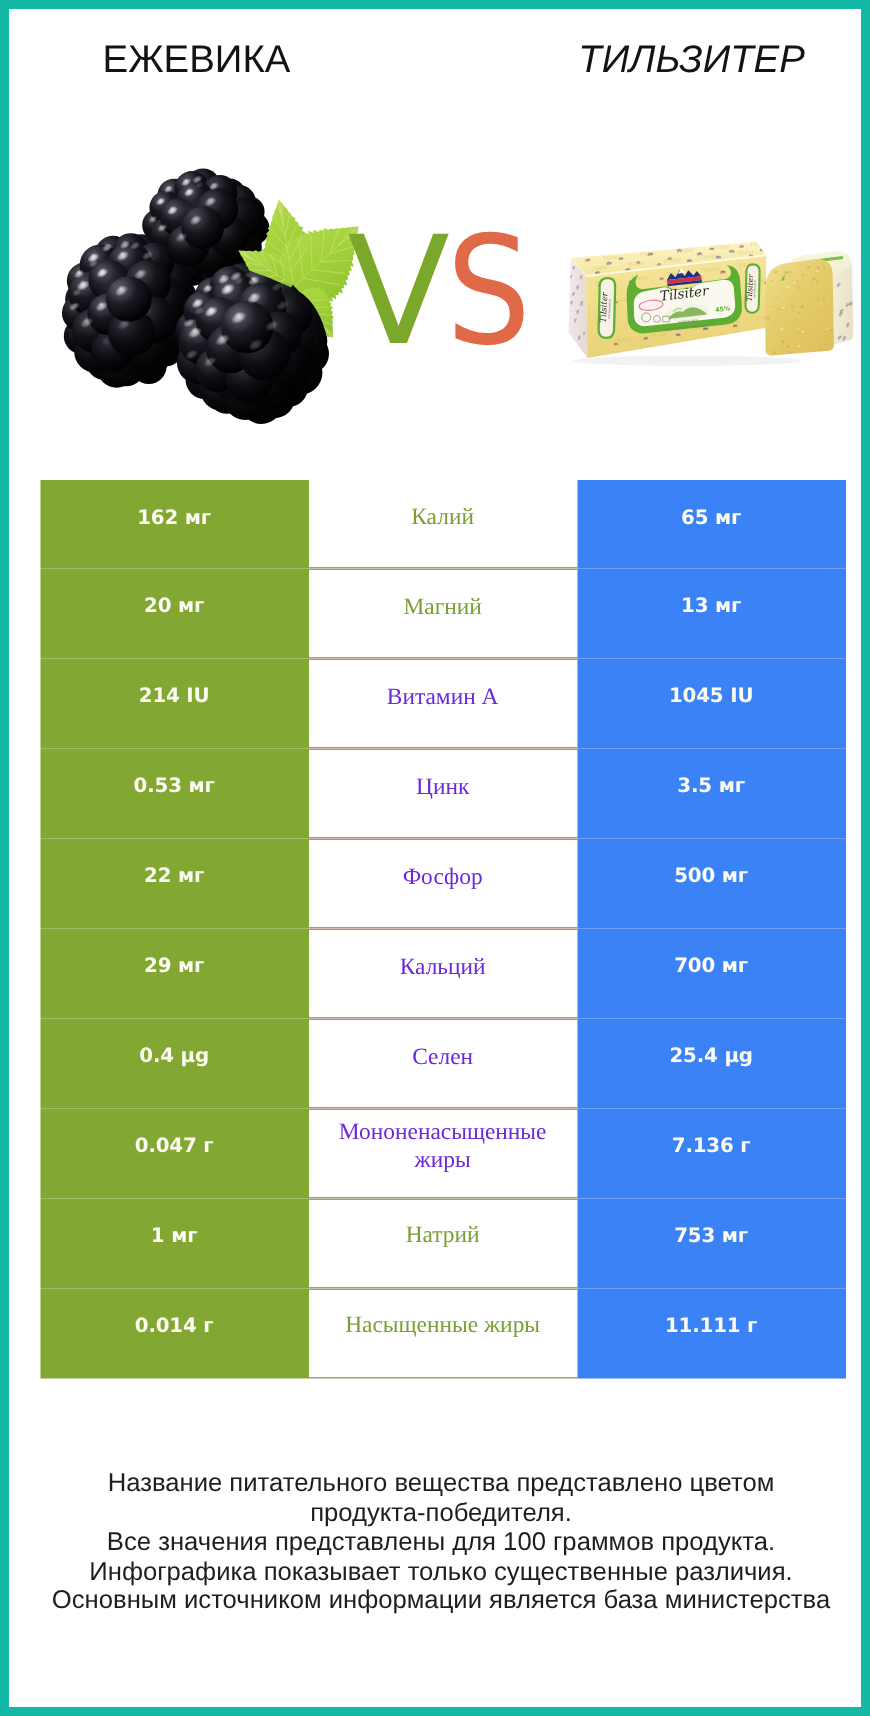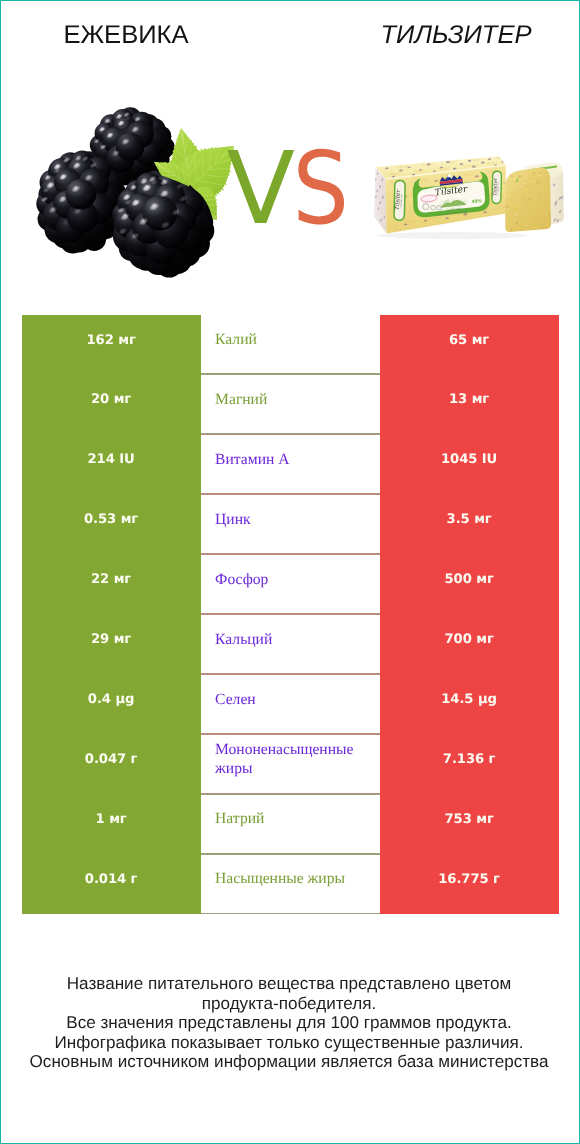--- a/index.html
+++ b/index.html
@@ -7,21 +7,21 @@
   body {
     width:580px; height:1144px;
     font-family:"Liberation Sans", sans-serif;
     overflow:hidden;
     -webkit-font-smoothing:antialiased;
     text-rendering:geometricPrecision;
   }
   .page {
     position:relative; width:580px; height:1144px;
     box-sizing:border-box; background:#fff;
-    border:1px solid #14b8a6; overflow:hidden;
+    border:6px solid #14b8a6; overflow:hidden;
   }
 
   
   .title {
     position:absolute; top:21px;
     font-family:"Liberation Sans", sans-serif;
     font-size:25.6px; line-height:26px;
     color:#131313; white-space:nowrap;
     text-align:center;
   }
@@ -30,32 +30,32 @@
 
   
   .hero { position:absolute; left:0; top:0; width:580px; height:300px; }
 
   
   .table { position:absolute; left:20.6px; top:313.6px; width:537.4px; }
   .row { display:flex; height:59.9px; }
   .cell {
     width:179px; box-sizing:border-box;
     display:flex; align-items:center; justify-content:center;
-    text-align:left;
+    text-align:center;
   }
   .cell.val {
     color:#fbfbf2;
     font-family:"DejaVu Sans", sans-serif;
     font-weight:bold; font-size:13.2px;
     letter-spacing:-0.1px;
     position:relative; z-index:2;
     padding-bottom:9px;
   }
   .cell.left  { background:#82a732; }
-  .cell.right { background:#ef4444; }
+  .cell.right { background:#3b82f6; }
   .cell.mid {
     background:#ffffff;
     font-family:Liberation Serif, serif;
     font-weight:normal; font-size:15.6px; line-height:19.6px;
     border-top:1px solid #82a732; border-bottom:1px solid #82a732;
     position:relative; z-index:1;
     padding-bottom:9px;
   }
   .cell.mid span {
     display:block; width:150px;
@@ -996,21 +996,21 @@
         </div>
       </div>
       <div class="row win-right">
         <div class="cell val left">
           <span>0.4 µg</span>
         </div>
         <div class="cell mid">
           <span>Селен</span>
         </div>
         <div class="cell val right">
-          <span>14.5 µg</span>
+          <span>25.4 µg</span>
         </div>
       </div>
       <div class="row win-right">
         <div class="cell val left">
           <span>0.047 г</span>
         </div>
         <div class="cell mid">
           <span>Мононенасыщенные жиры</span>
         </div>
         <div class="cell val right">
@@ -1029,21 +1029,21 @@
         </div>
       </div>
       <div class="row win-left">
         <div class="cell val left">
           <span>0.014 г</span>
         </div>
         <div class="cell mid">
           <span>Насыщенные жиры</span>
         </div>
         <div class="cell val right">
-          <span>16.775 г</span>
+          <span>11.111 г</span>
         </div>
       </div>
     </div>
 
   <div class="footer">
       <div>Название питательного вещества представлено цветом</div>
       <div>продукта-победителя.</div>
       <div>Все значения представлены для 100 граммов продукта.</div>
       <div>Инфографика показывает только существенные различия.</div>
       <div>Основным источником информации является база министерства</div>

